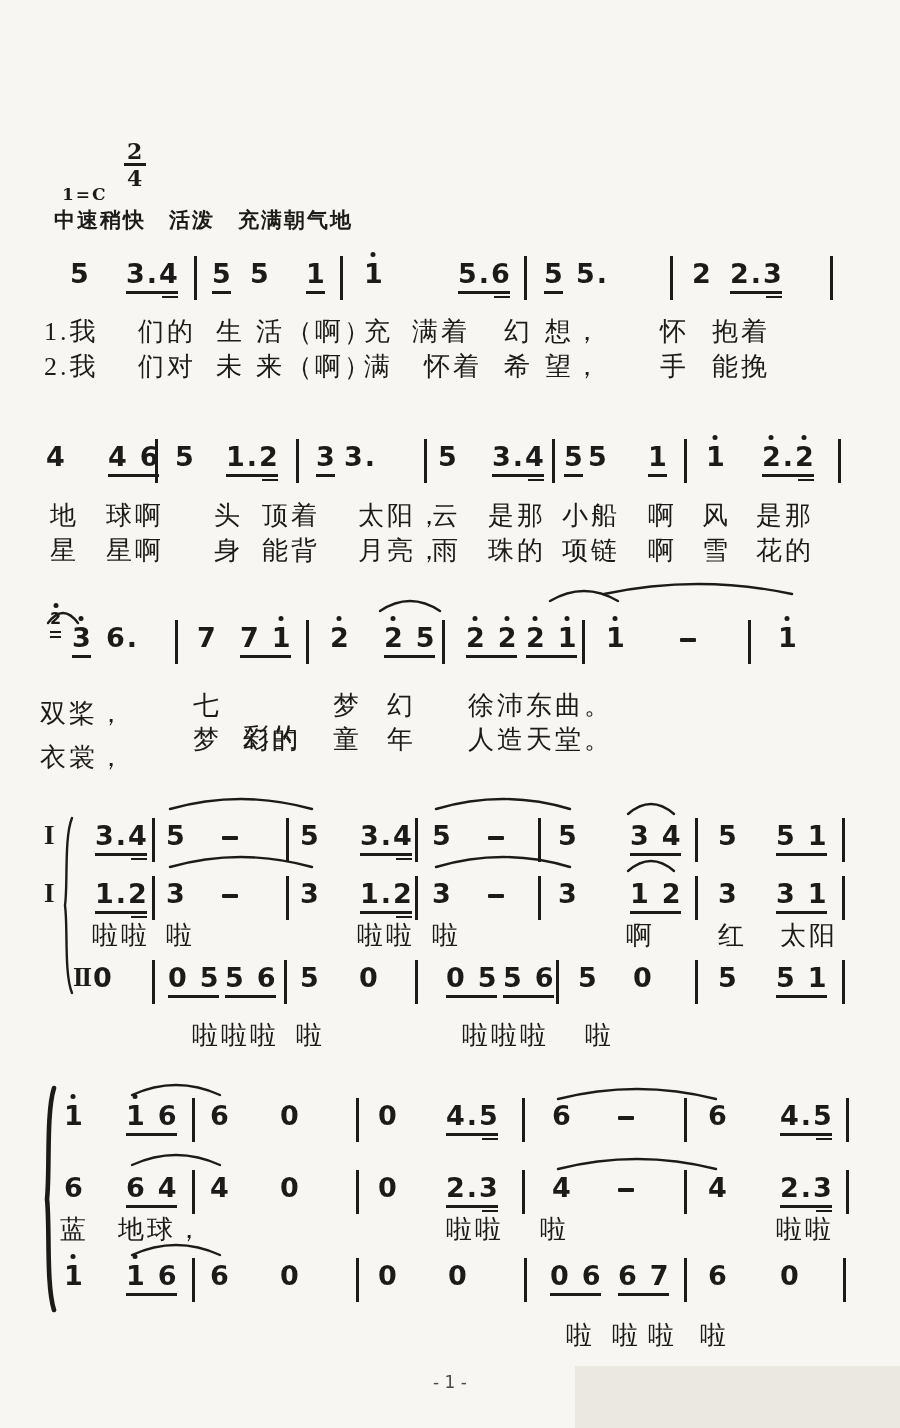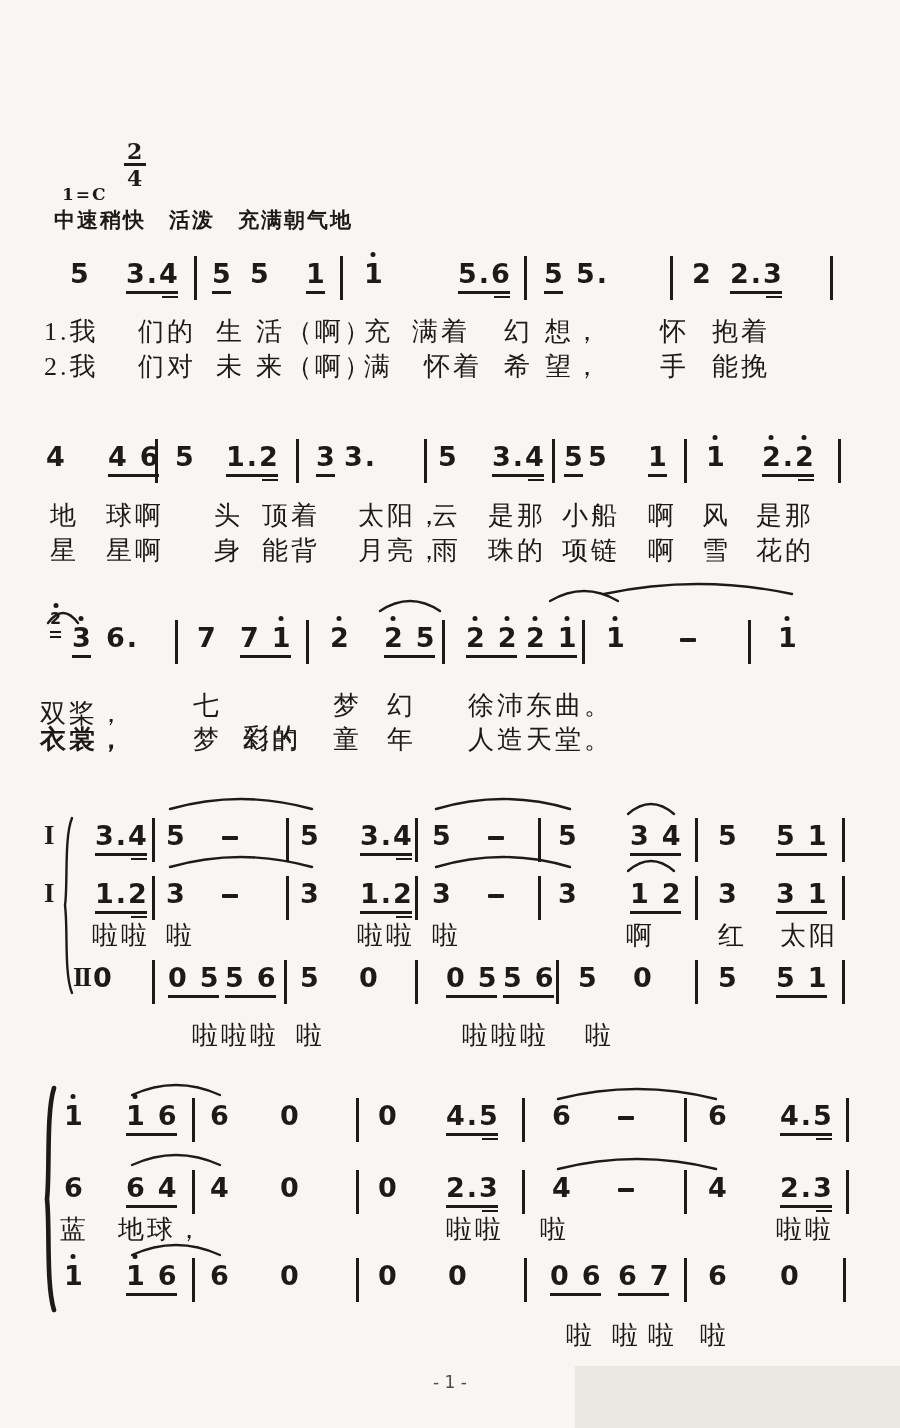--- a/index.html
+++ b/index.html
@@ -349,21 +349,21 @@
       </svg>
       <svg width="192" height="16" class="arc" style="left: 602px; top: 581px;">
         <path d="M2 13 Q 96 -7 190 13" fill="none" stroke="#1c1b19" stroke-width="2.4" stroke-linecap="round"></path>
       </svg>
       <div class="lyric" style="left: 40px; top: 688px; margin-top: 8px;">双桨，</div>
       <div class="lyric" style="left: 193px; top: 688px;">七</div>
       <div class="lyric" style="left: 243px; top: 720px; text-align: right;">彩的</div>
       <div class="lyric" style="left: 333px; top: 688px;">梦</div>
       <div class="lyric" style="left: 387px; top: 688px;">幻</div>
       <div class="lyric" style="left: 468px; top: 688px;">徐沛东曲。</div>
-      <div class="lyric" style="left: 40px; top: 722px; font-weight: bold;">衣裳，</div>
+      <div class="lyric" style="left: 40px; top: 740px;">衣裳，</div>
       <div class="lyric" style="left: 193px; top: 722px;">梦</div>
       <div class="lyric" style="left: 243px; top: 722px;">幻的</div>
       <div class="lyric" style="left: 333px; top: 722px;">童</div>
       <div class="lyric" style="left: 387px; top: 722px;">年</div>
       <div class="lyric" style="left: 468px; top: 722px;">人造天堂。</div>
       <div class="vlabel" style="left: 44px; top: 820px;">I</div>
       <div class="vlabel" style="left: 44px; top: 878px;">I</div>
       <div class="vlabel" style="left: 34px; top: 962px; margin-left: 39px;">II</div>
       <div class="tok" style="left: 95px; top: 822px;">
         <span class="chars">

